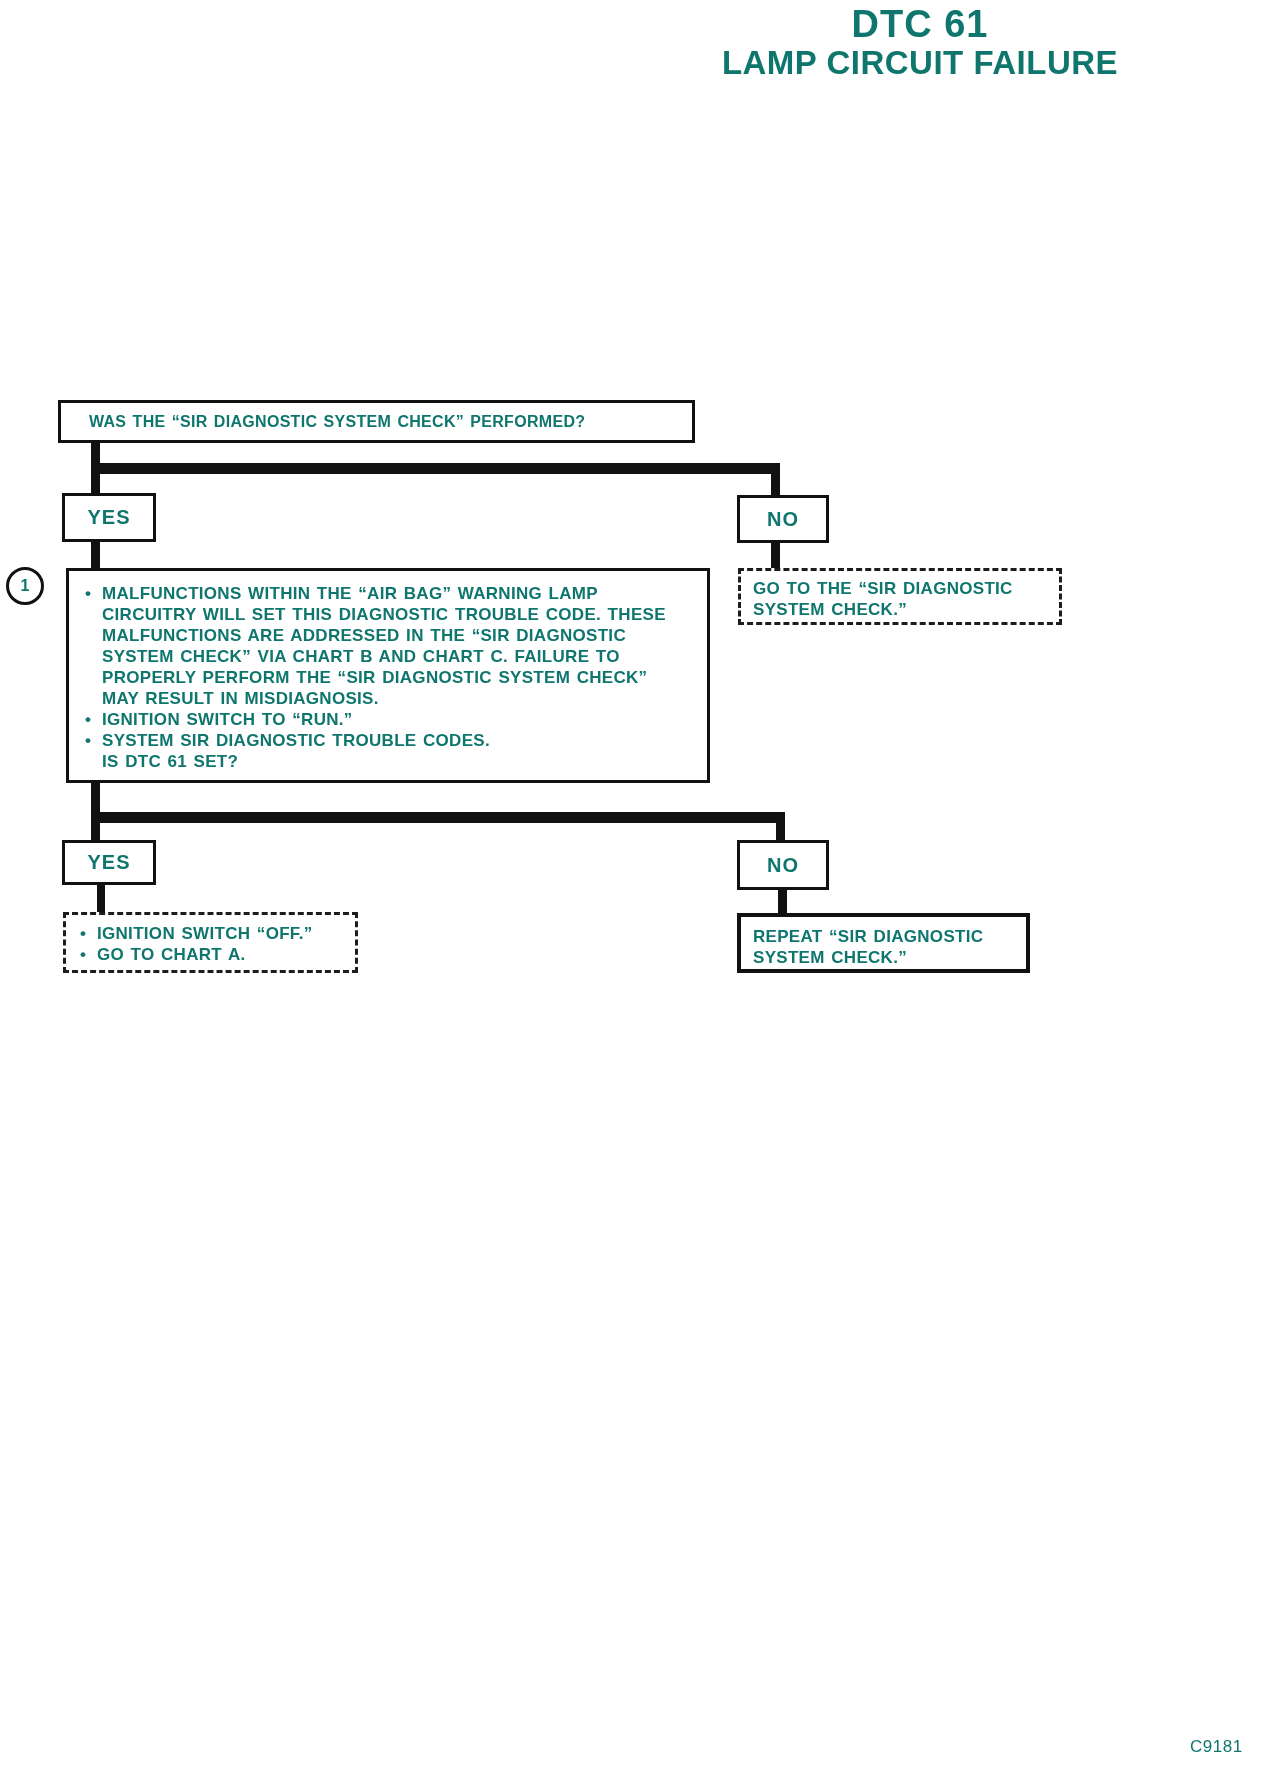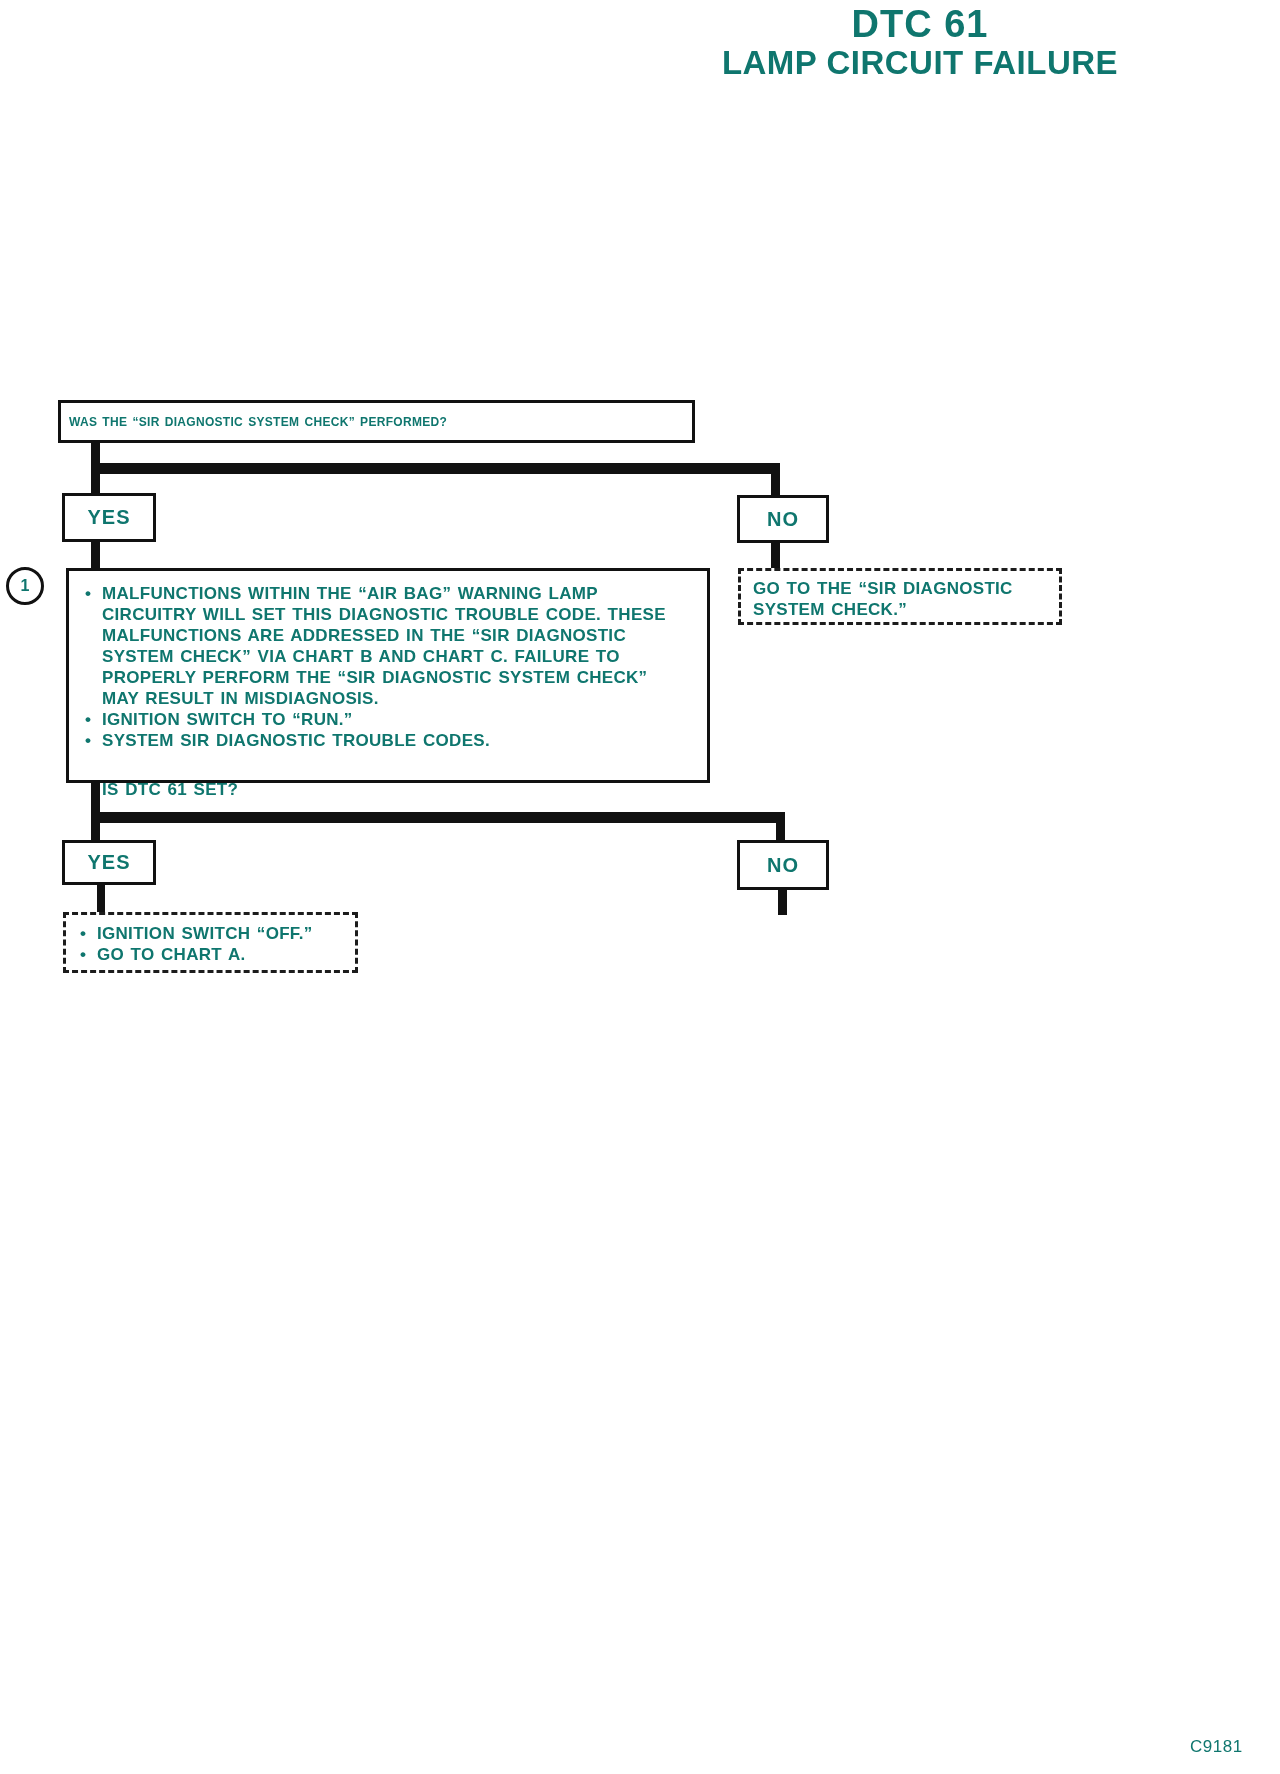--- a/index.html
+++ b/index.html
@@ -43,34 +43,34 @@
     display: flex;
     align-items: center;
     justify-content: center;
     font-size: 20px;
     letter-spacing: 1px;
   }
 
   .question-box {
     display: flex;
     align-items: center;
-    padding-left: 8px;
-    font-size: 12px;
+    padding-left: 28px;
+    font-size: 16px;
   }
 
   .text-box { font-size: 17px; line-height: 21px; }
 
   .step1-box   { padding: 12px 22px 10px 12px; }
   .goto-box    { padding: 7px 10px 6px 12px; }
   .offbox      { padding: 8px 8px 6px 10px; }
   .repeat-box  { padding: 9px 10px 6px 12px; }
 
   .bullet-line { position: relative; padding-left: 21px; }
   .bullet-line .bullet-glyph { position: absolute; left: 4px; top: 0; }
-  .cont-line { padding-left: 21px; margin-top: 28px; }
+  .cont-line { padding-left: 21px; }
 
   
   .conn { position: absolute; background: #111; }
 
   
   .step-marker {
     position: absolute;
     left: 6px; top: 567px;
     width: 38px; height: 38px;
     border: 3px solid #111;
@@ -161,16 +161,19 @@
     <div class="bullet-line">
       <span class="bullet-glyph">•</span>
       <span>IGNITION SWITCH “OFF.”</span>
     </div>
     <div class="bullet-line">
       <span class="bullet-glyph">•</span>
       <span>GO TO CHART A.</span>
     </div>
   </div>
 
+  <div class="fc-box thick text-box repeat-box" style="left:737px; top:913px; width:293px; height:60px;">
+    <span>REPEAT “SIR DIAGNOSTIC SYSTEM CHECK.”</span>
+  </div>
 
   <div class="figure-code">C9181</div>
 
 </div>
 
 </body></html>

